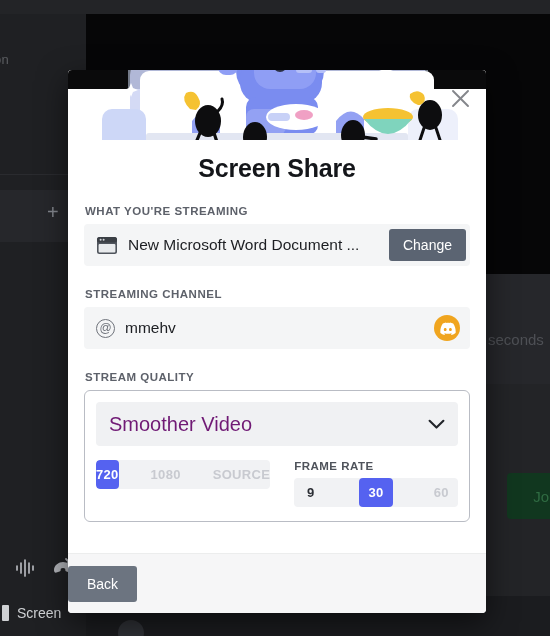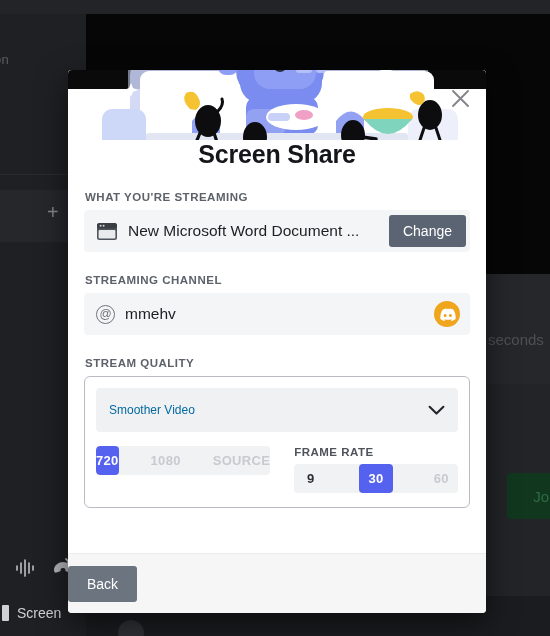--- a/index.html
+++ b/index.html
@@ -102,21 +102,21 @@
     position: absolute; right: 12px; top: 14px;
     width: 28px; height: 28px; cursor: pointer;
     display: flex; align-items: center; justify-content: center;
     z-index: 5;
   }
 
   .modal-title {
     text-align: center;
     font-size: 25px; font-weight: bold; color: #14161a;
     letter-spacing: -.2px;
-    margin-top: 0;
+    margin-top: 14px;
   }
 
   .body { padding: 0 16px; flex: 1; }
 
   .section-label {
     font-size: 11.5px; font-weight: bold; color: #5d616a;
     letter-spacing: .5px; margin: 22px 0 7px 1px;
   }
 
   .field-row {
@@ -149,21 +149,21 @@
   .quality-box {
     margin-top: 7px;
     border: 1px solid #b9bcc4; border-radius: 6px;
     padding: 11px 11px 14px;
   }
   .select-row {
     height: 44px; background: #f0f1f3; border-radius: 4px;
     display: flex; align-items: center; padding: 0 13px;
     cursor: pointer;
   }
-  .select-text { flex: 1; font-size: 12px; color: #0369a1; }
+  .select-text { flex: 1; font-size: 20px; color: #701a75; }
 
   .seg-wrap { display: flex; gap: 24px; margin-top: 14px; }
   .seg-col { flex: 1; }
   .seg-title {
     font-size: 11.5px; font-weight: bold; color: #4f535b;
     letter-spacing: .5px; margin-bottom: 6px;
   }
   .seg-group {
     display: flex; background: #f1f2f4; border-radius: 4px; overflow: hidden; gap: 32px;
   }

